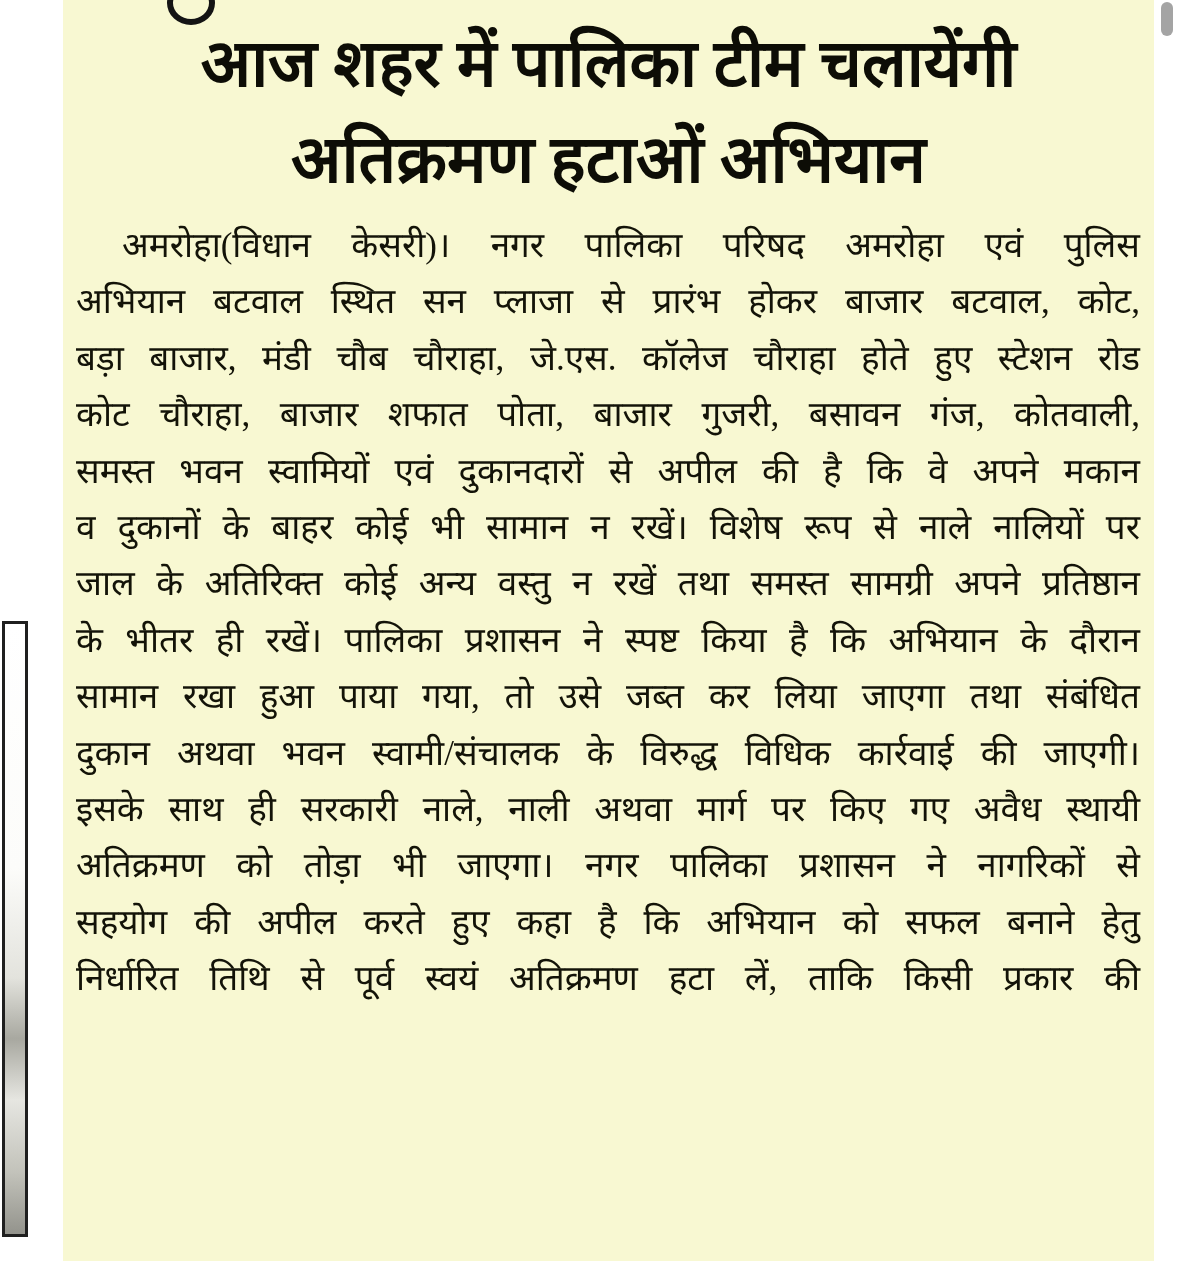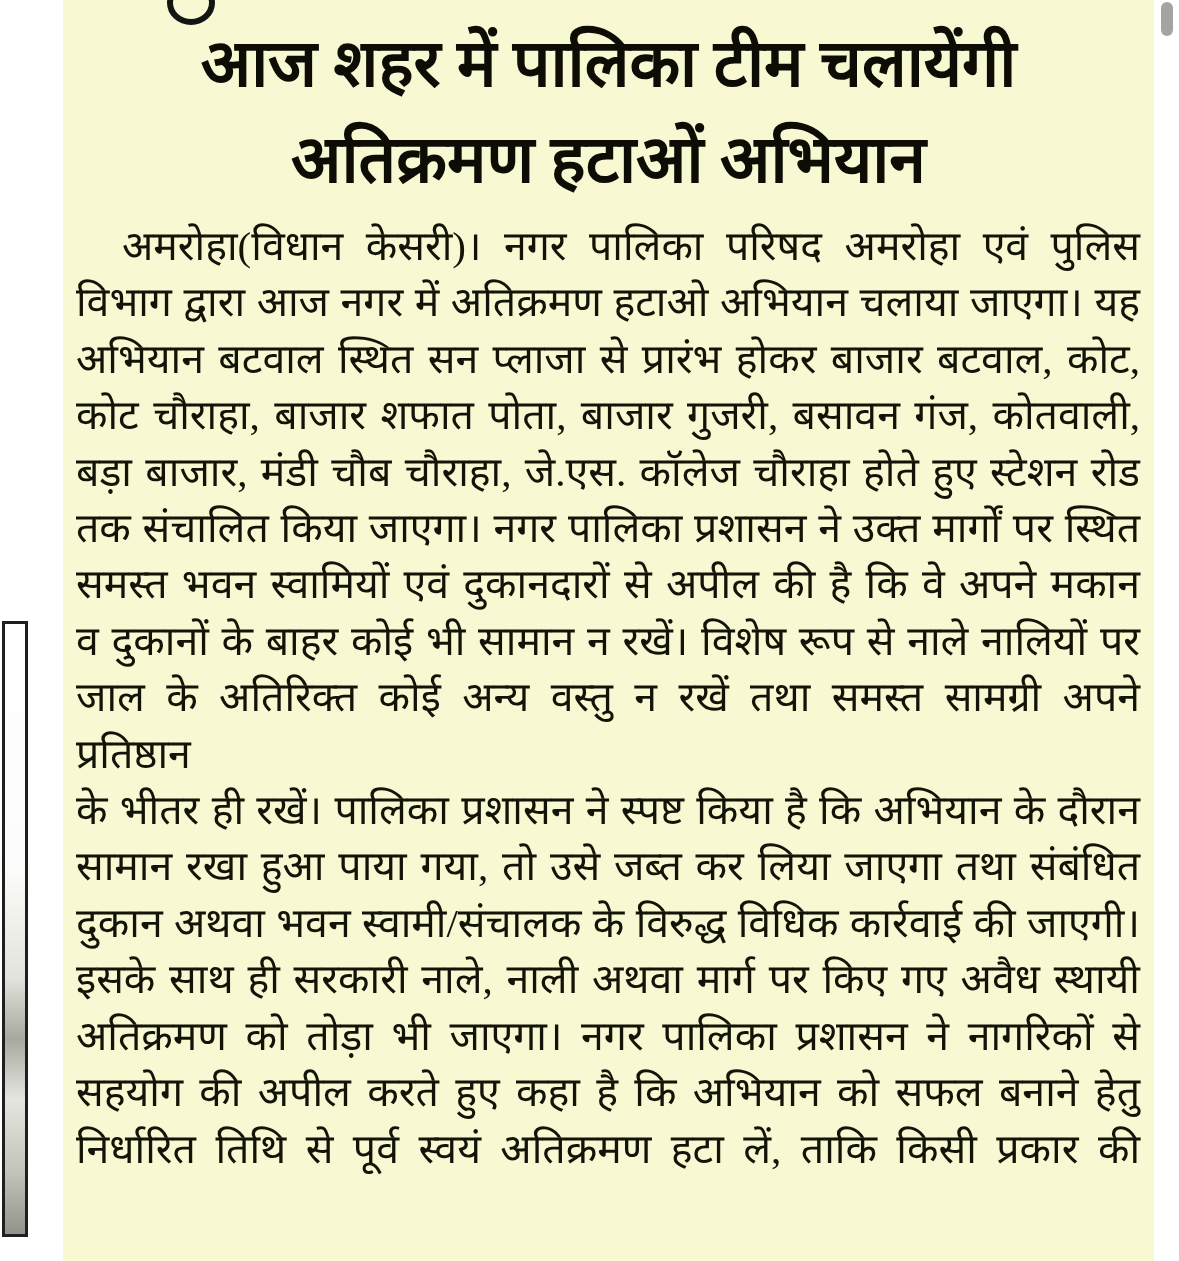--- a/index.html
+++ b/index.html
@@ -41,21 +41,21 @@
   }
 
   
   .body-text {
     position: absolute;
     left: 0;
     top: 218px;
     width: 100%;
     box-sizing: border-box;
     padding: 0 14px 0 13px;
-    font-size: 41px;
+    font-size: 35px;
     color: #131308;
   }
   .body-line {
     line-height: 56.4px;
     white-space: normal;
     text-align: justify;
     text-align-last: justify;
     -moz-text-align-last: justify;
   }
   .body-line.first {
@@ -111,25 +111,23 @@
 
 <div class="clipping" style="background: rgb(248, 248, 210);">
 
   <div class="headline">
     <div class="hl-line">आज शहर में पालिका टीम चलायेंगी</div>
     <div class="hl-line">अतिक्रमण हटाओं अभियान</div>
   </div>
 
   <div class="body-text">
       <div class="body-line first">अमरोहा(विधान केसरी)। नगर पालिका परिषद अमरोहा एवं पुलिस</div>
-      <div class="body-line">विभाग द्वारा आज नगर में अतिक्रमण हटाओ अभियान चलाया जाएगा। यह</div>
       <div class="body-line">अभियान बटवाल स्थित सन प्लाजा से प्रारंभ होकर बाजार बटवाल, कोट,</div>
+      <div class="body-line">बड़ा बाजार, मंडी चौब चौराहा, जे.एस. कॉलेज चौराहा होते हुए स्टेशन रोड</div>
       <div class="body-line">कोट चौराहा, बाजार शफात पोता, बाजार गुजरी, बसावन गंज, कोतवाली,</div>
-      <div class="body-line">बड़ा बाजार, मंडी चौब चौराहा, जे.एस. कॉलेज चौराहा होते हुए स्टेशन रोड</div>
-      <div class="body-line">तक संचालित किया जाएगा। नगर पालिका प्रशासन ने उक्त मार्गों पर स्थित</div>
       <div class="body-line">समस्त भवन स्वामियों एवं दुकानदारों से अपील की है कि वे अपने मकान</div>
       <div class="body-line">व दुकानों के बाहर कोई भी सामान न रखें। विशेष रूप से नाले नालियों पर</div>
       <div class="body-line">जाल के अतिरिक्त कोई अन्य वस्तु न रखें तथा समस्त सामग्री अपने प्रतिष्ठान</div>
       <div class="body-line">के भीतर ही रखें। पालिका प्रशासन ने स्पष्ट किया है कि अभियान के दौरान</div>
       <div class="body-line">सामान रखा हुआ पाया गया, तो उसे जब्त कर लिया जाएगा तथा संबंधित</div>
       <div class="body-line">दुकान अथवा भवन स्वामी/संचालक के विरुद्ध विधिक कार्रवाई की जाएगी।</div>
       <div class="body-line">इसके साथ ही सरकारी नाले, नाली अथवा मार्ग पर किए गए अवैध स्थायी</div>
       <div class="body-line">अतिक्रमण को तोड़ा भी जाएगा। नगर पालिका प्रशासन ने नागरिकों से</div>
       <div class="body-line">सहयोग की अपील करते हुए कहा है कि अभियान को सफल बनाने हेतु</div>
       <div class="body-line">निर्धारित तिथि से पूर्व स्वयं अतिक्रमण हटा लें, ताकि किसी प्रकार की</div>

